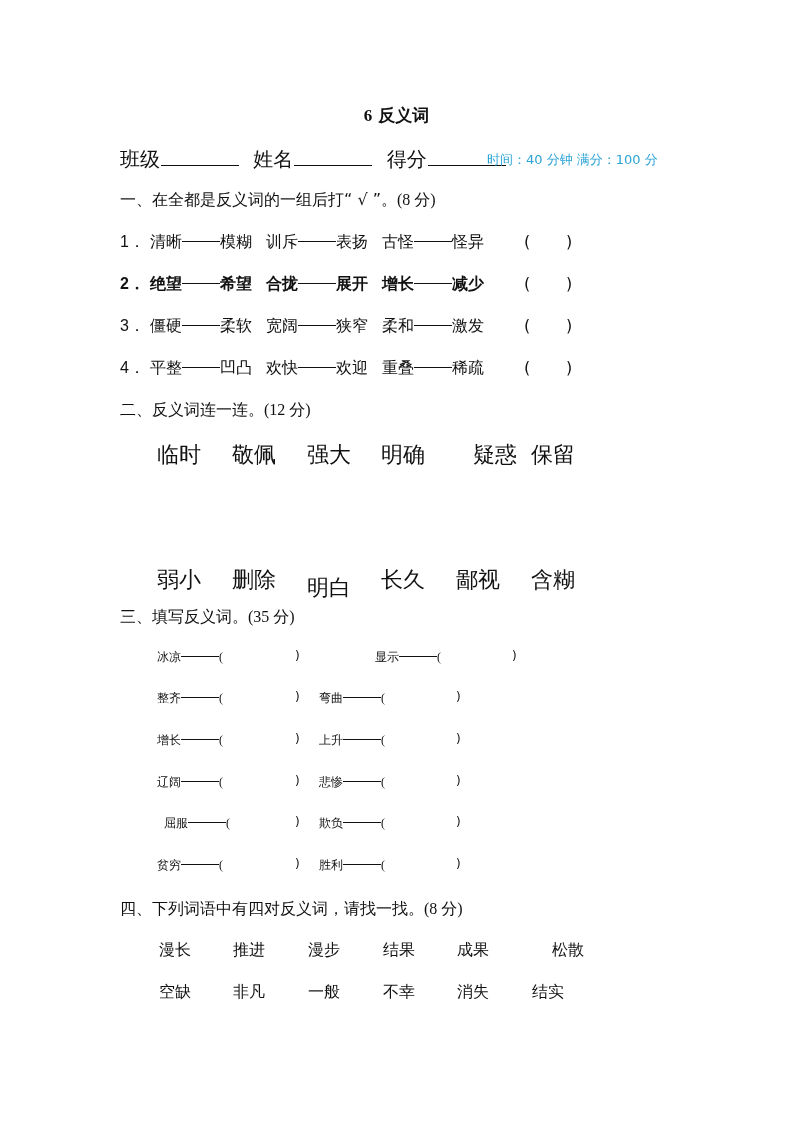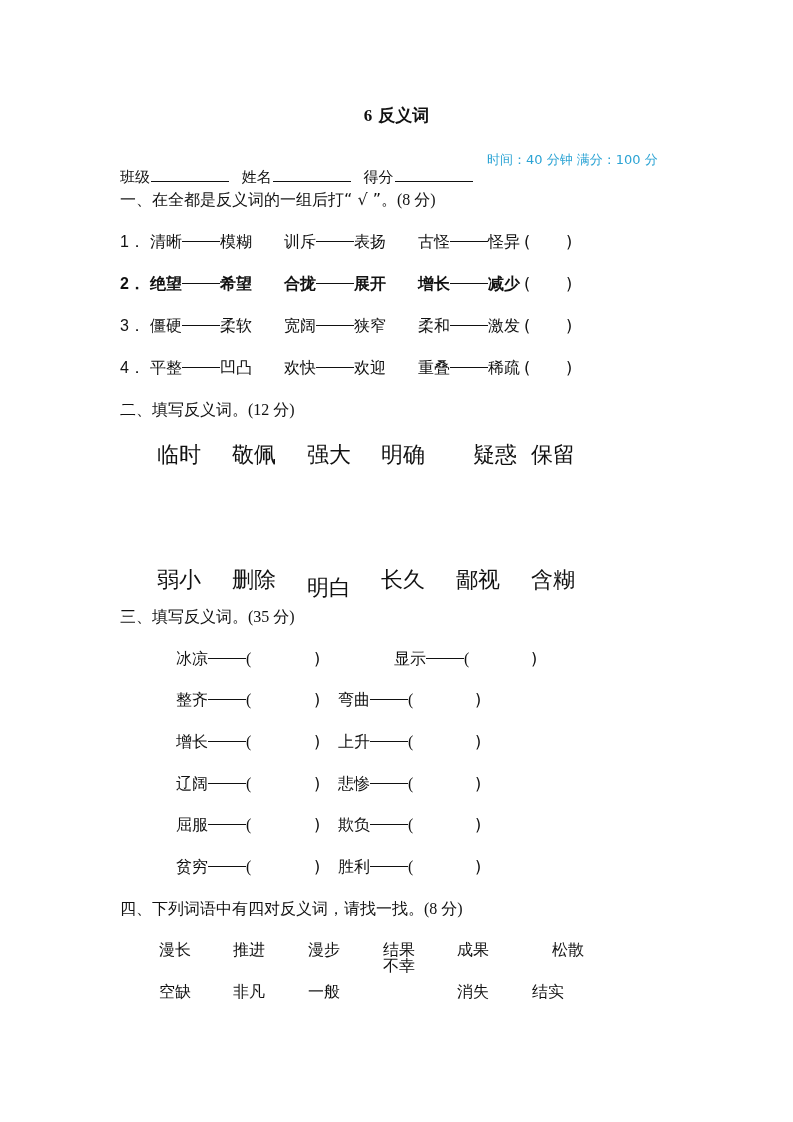--- a/index.html
+++ b/index.html
@@ -1,34 +1,34 @@
 <!DOCTYPE html>
 <html><head>
 <meta charset="utf-8">
 <style>
   html, body { margin:0; padding:0; background:#ffffff; }
   body { width:793px; height:1122px; position:relative; overflow:hidden;
          font-family:"DejaVu Sans","Liberation Sans",sans-serif; color:#111; }
   .abs { position:absolute; white-space:nowrap; }
   .title { top:104px; left:0; width:793px; text-align:center; font-size:17px; font-weight:bold; }
   .title .num { font-family:"Liberation Serif",serif; margin-right:6px; }
-  .info { top:167px; left:120px; font-size:15px; }
+  .info { top:146px; left:120px; font-size:20px; }
   .info .field { display:inline-block; margin-right:8px; }
   .info .blank { display:inline-block; width:78px; border-bottom:1px solid #111; height:14px; vertical-align:baseline; margin-left:1px; }
   .meta { top:151px; left:487px; font-size:13px; color:#2ba3d4; }
   .h { left:120px; font-size:16px; }
   .h .pts { font-family:Liberation Serif, serif; }
   .q { left:120px; font-size:16px; }
   .q .n { font-family:"Liberation Sans",sans-serif; display:inline-block; width:30px; }
-  .q .pair { display:inline-block; margin-right:32px; }
+  .q .pair { display:inline-block; margin-right:14px; }
   .dash { display:inline-block; width:38px; border-bottom:1px solid #111; vertical-align:middle; margin:0 0 3px 0; }
   .paren { position:absolute; left:524px; font-size:16px; }
   .rp { position:absolute; left:566px; font-size:16px; }
   .w { font-size:22px; }
-  .fill { font-size:16px;margin-left:19px; }
+  .fill { font-size:12px; }
   .fill .p { font-family:"Liberation Serif",serif; }
   .kai { font-family:"DejaVu Serif","Liberation Serif",serif; font-size:16px; }
 </style>
 </head>
 <body>
 
 <div class="abs title">
   <span class="num">6</span><span>反义词</span>
 </div>
 
@@ -61,21 +61,21 @@
 <span class="paren" style="top:316px">(</span>
 <span class="rp" style="top:316px">)</span>
 
 <div class="abs q" style="top:358px;">
   <span class="n">4．</span><span class="pair"><span>平整</span><span class="dash"></span><span>凹凸</span></span><span class="pair"><span>欢快</span><span class="dash"></span><span>欢迎</span></span><span class="pair"><span>重叠</span><span class="dash"></span><span>稀疏</span></span>
 </div>
 <span class="paren" style="top:358px">(</span>
 <span class="rp" style="top:358px">)</span>
 
 <div class="abs h" style="top:400px">
-  <span>二、填写反义词。</span><span class="pts">(12 分)</span>
+  <span>二、反义词连一连。</span><span class="pts">(12 分)</span>
 </div>
 <span class="abs w" style="top:440px;left:157px">临时</span>
 <span class="abs w" style="top:440px;left:232px">敬佩</span>
 <span class="abs w" style="top:440px;left:307px">强大</span>
 <span class="abs w" style="top:440px;left:381px">明确</span>
 <span class="abs w" style="top:440px;left:473px">疑惑</span>
 <span class="abs w" style="top:440px;left:531px">保留</span>
 
 <span class="abs w" style="top:565px;left:157px">弱小</span>
 <span class="abs w" style="top:565px;left:232px">删除</span>
@@ -101,21 +101,21 @@
 <div class="abs fill" style="top:732px;left:157px"><span>增长</span><span class="dash"></span><span class="p">(</span></div>
 <span class="abs fill" style="top:732px;left:295px">)</span>
 <div class="abs fill" style="top:732px;left:319px"><span>上升</span><span class="dash"></span><span class="p">(</span></div>
 <span class="abs fill" style="top:732px;left:456px">)</span>
 
 <div class="abs fill" style="top:774px;left:157px"><span>辽阔</span><span class="dash"></span><span class="p">(</span></div>
 <span class="abs fill" style="top:774px;left:295px">)</span>
 <div class="abs fill" style="top:774px;left:319px"><span>悲惨</span><span class="dash"></span><span class="p">(</span></div>
 <span class="abs fill" style="top:774px;left:456px">)</span>
 
-<div class="abs fill" style="top:815px;left:157px"><span>屈服</span><span class="dash"></span><span class="p">(</span></div>
+<div class="abs fill" style="top:815px;left:164px"><span>屈服</span><span class="dash"></span><span class="p">(</span></div>
 <span class="abs fill" style="top:815px;left:295px">)</span>
 <div class="abs fill" style="top:815px;left:319px"><span>欺负</span><span class="dash"></span><span class="p">(</span></div>
 <span class="abs fill" style="top:815px;left:456px">)</span>
 
 <div class="abs fill" style="top:857px;left:157px"><span>贫穷</span><span class="dash"></span><span class="p">(</span></div>
 <span class="abs fill" style="top:857px;left:295px">)</span>
 <div class="abs fill" style="top:857px;left:319px"><span>胜利</span><span class="dash"></span><span class="p">(</span></div>
 <span class="abs fill" style="top:857px;left:456px">)</span>
 
 <div class="abs h" style="top:899px">
@@ -124,15 +124,15 @@
 <span class="abs kai" style="top:940px;left:159px">漫长</span>
 <span class="abs kai" style="top:940px;left:233px">推进</span>
 <span class="abs kai" style="top:940px;left:308px">漫步</span>
 <span class="abs kai" style="top:940px;left:383px">结果</span>
 <span class="abs kai" style="top:940px;left:457px">成果</span>
 <span class="abs kai" style="top:940px;left:552px">松散</span>
 
 <span class="abs kai" style="top:982px;left:159px">空缺</span>
 <span class="abs kai" style="top:982px;left:233px">非凡</span>
 <span class="abs kai" style="top:982px;left:308px">一般</span>
-<span class="abs kai" style="top:956px;left:383px">不幸</span>
+<span class="abs kai" style="top:982px;left:383px">不幸</span>
 <span class="abs kai" style="top:982px;left:457px">消失</span>
 <span class="abs kai" style="top:982px;left:532px">结实</span>
 
 </body></html>

